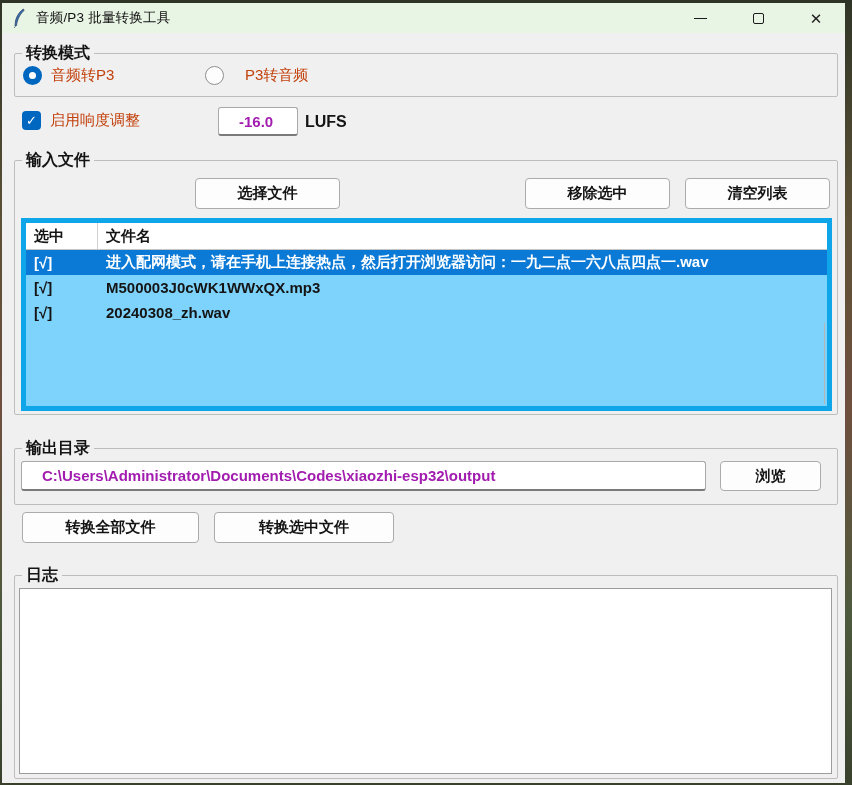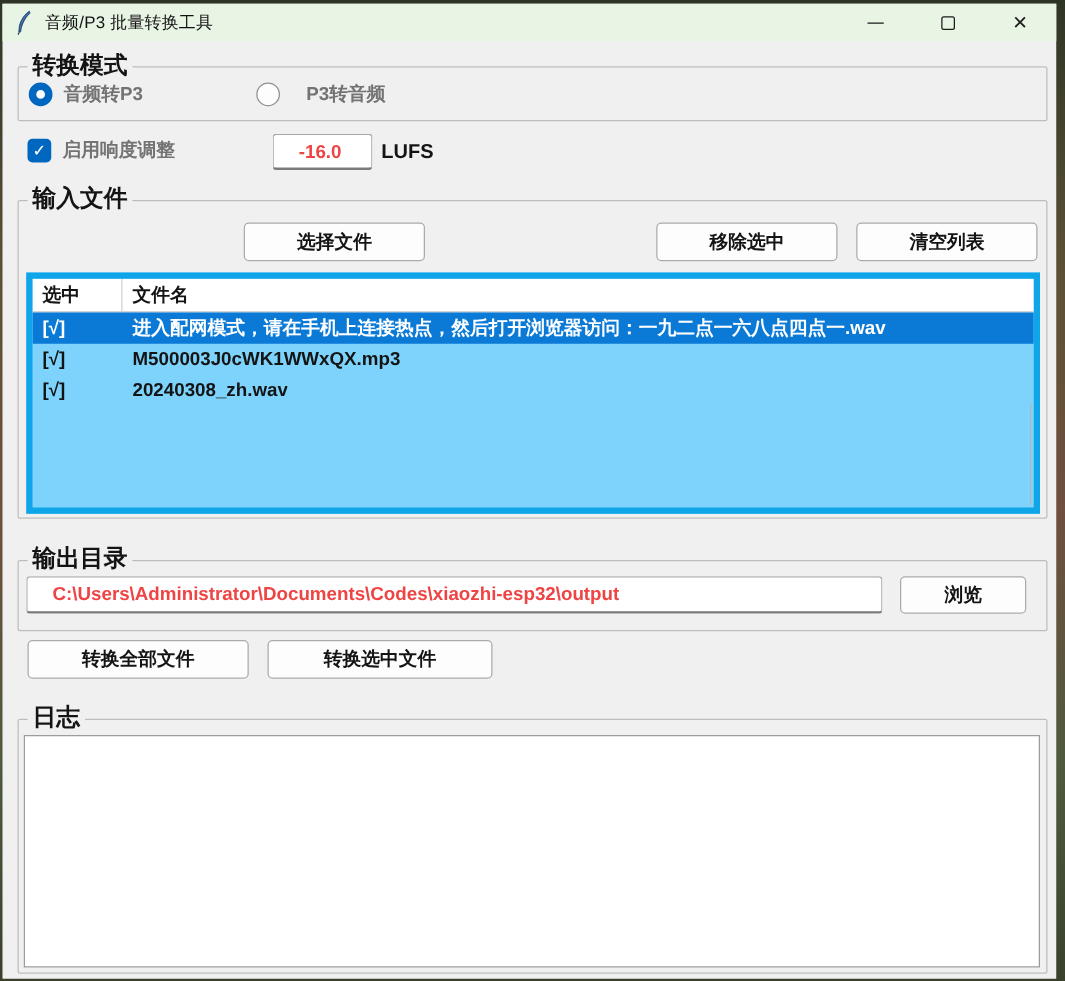--- a/index.html
+++ b/index.html
@@ -26,38 +26,38 @@
   .win-btn{width:58px;height:30px;display:flex;align-items:center;justify-content:center;cursor:default;}
   .glyph-min{width:13px;height:0;border-top:1.6px solid #1b1b1b;}
   .glyph-max{width:11px;height:11px;border:1.6px solid #1b1b1b;border-radius:2px;box-sizing:border-box;}
   .glyph-close{font-size:15px;color:#1b1b1b;line-height:1;}
   
   .groupbox{
     position:absolute;border:1px solid #bdbdbd;border-radius:2px;box-sizing:border-box;
   }
   .groupbox>.gb-label{
     position:absolute;top:-10px;left:7px;background:#f0f0f0;padding:0 4px;
-    font-size:19px;font-weight:700;color:#141414;line-height:18px;white-space:nowrap;
+    font-size:16px;font-weight:700;color:#141414;line-height:18px;white-space:nowrap;
   }
   
   .radio-row{position:absolute;display:flex;align-items:center;}
   .radio{box-sizing:border-box;width:19px;height:19px;border-radius:50%;flex:0 0 auto;}
   .radio.on{border:6px solid #0067c0;background:#fff;}
   .radio.off{border:1px solid #8f8f8f;background:#fdfdfd;}
-  .ctl-label{font-size:15px;font-weight:700;color:#737373;margin-left:9px;white-space:nowrap;}
+  .ctl-label{font-size:15px;font-weight:400;color:#c2410c;margin-left:9px;white-space:nowrap;}
   .checkbox{
     box-sizing:border-box;width:19px;height:19px;border-radius:4px;background:#0067c0;
     color:#fff;font-size:13px;font-weight:700;display:flex;align-items:center;justify-content:center;
     flex:0 0 auto;
   }
   
   .entry{
     position:absolute;box-sizing:border-box;background:#fff;
     border:1px solid #a8a8a8;border-bottom:2px solid #7a7a7a;border-radius:3px;
-    font-size:15px;font-weight:700;color:#ef4444;padding:0 20px;
+    font-size:15px;font-weight:700;color:#a21caf;padding:0 20px;
     display:flex;align-items:center;white-space:nowrap;overflow:hidden;
   }
   .btn{
     position:absolute;box-sizing:border-box;background:#fdfdfd;
     border:1px solid #ababab;border-radius:4px;
     font-size:15px;font-weight:700;color:#141414;
     display:flex;align-items:center;justify-content:center;cursor:default;white-space:nowrap;
   }
   
   .tree{

